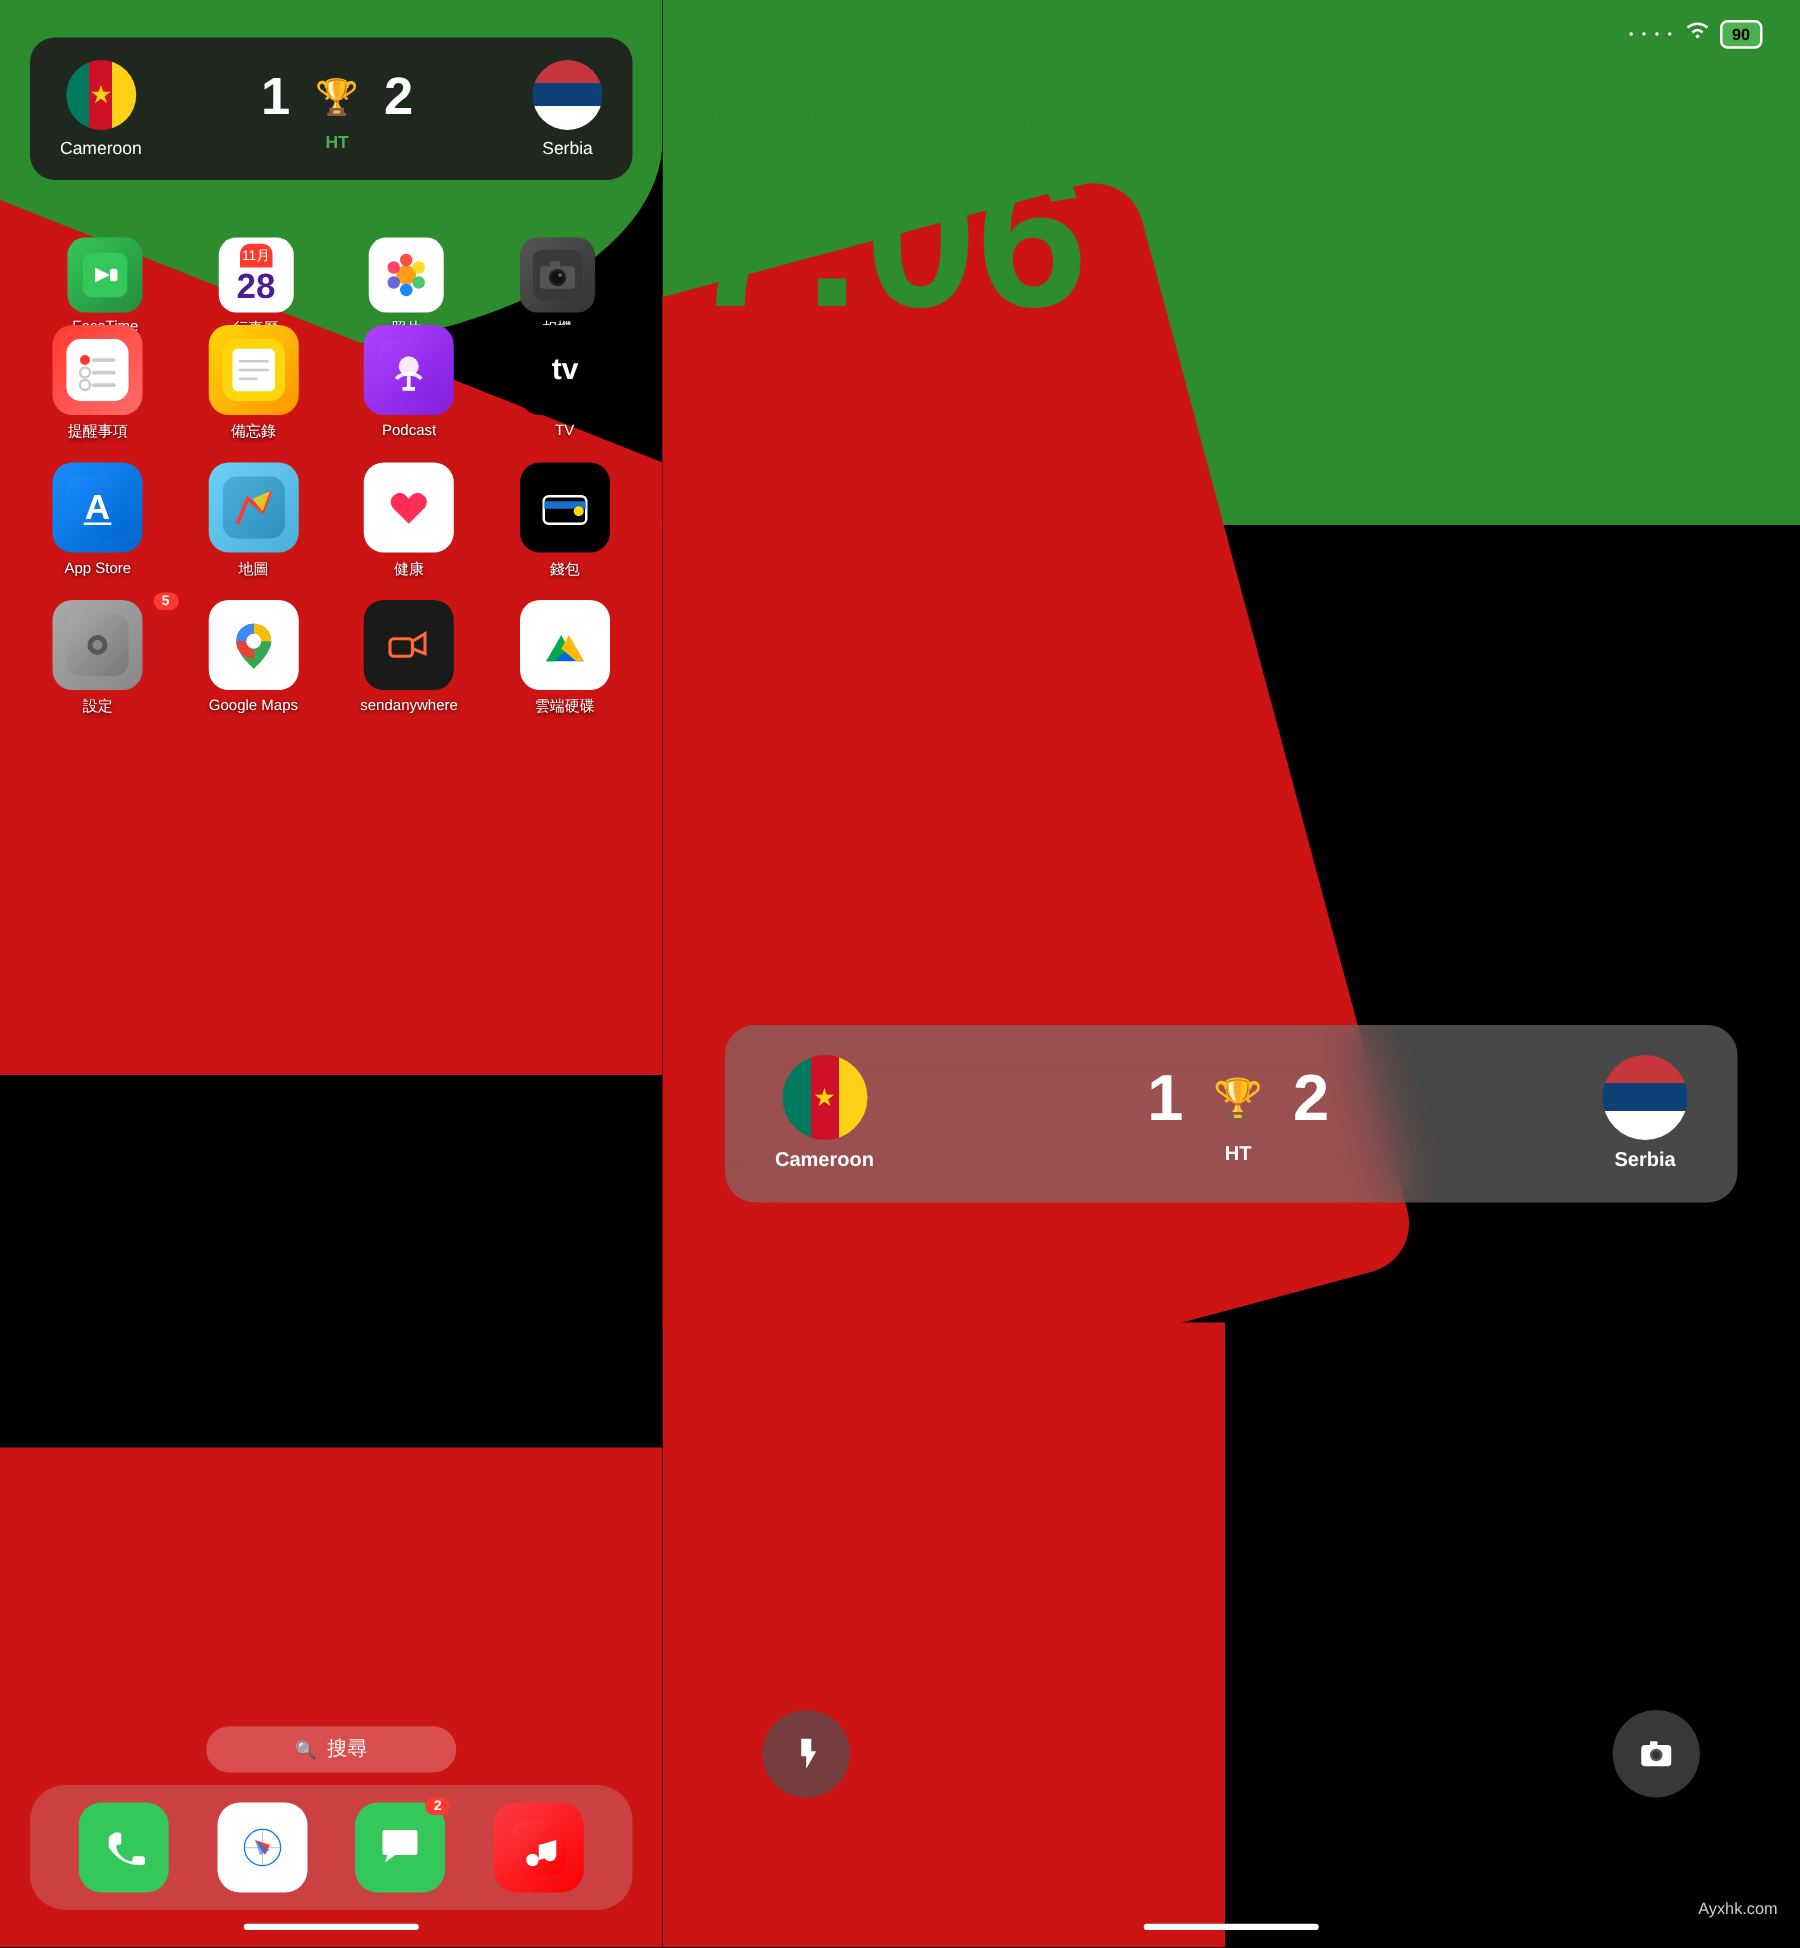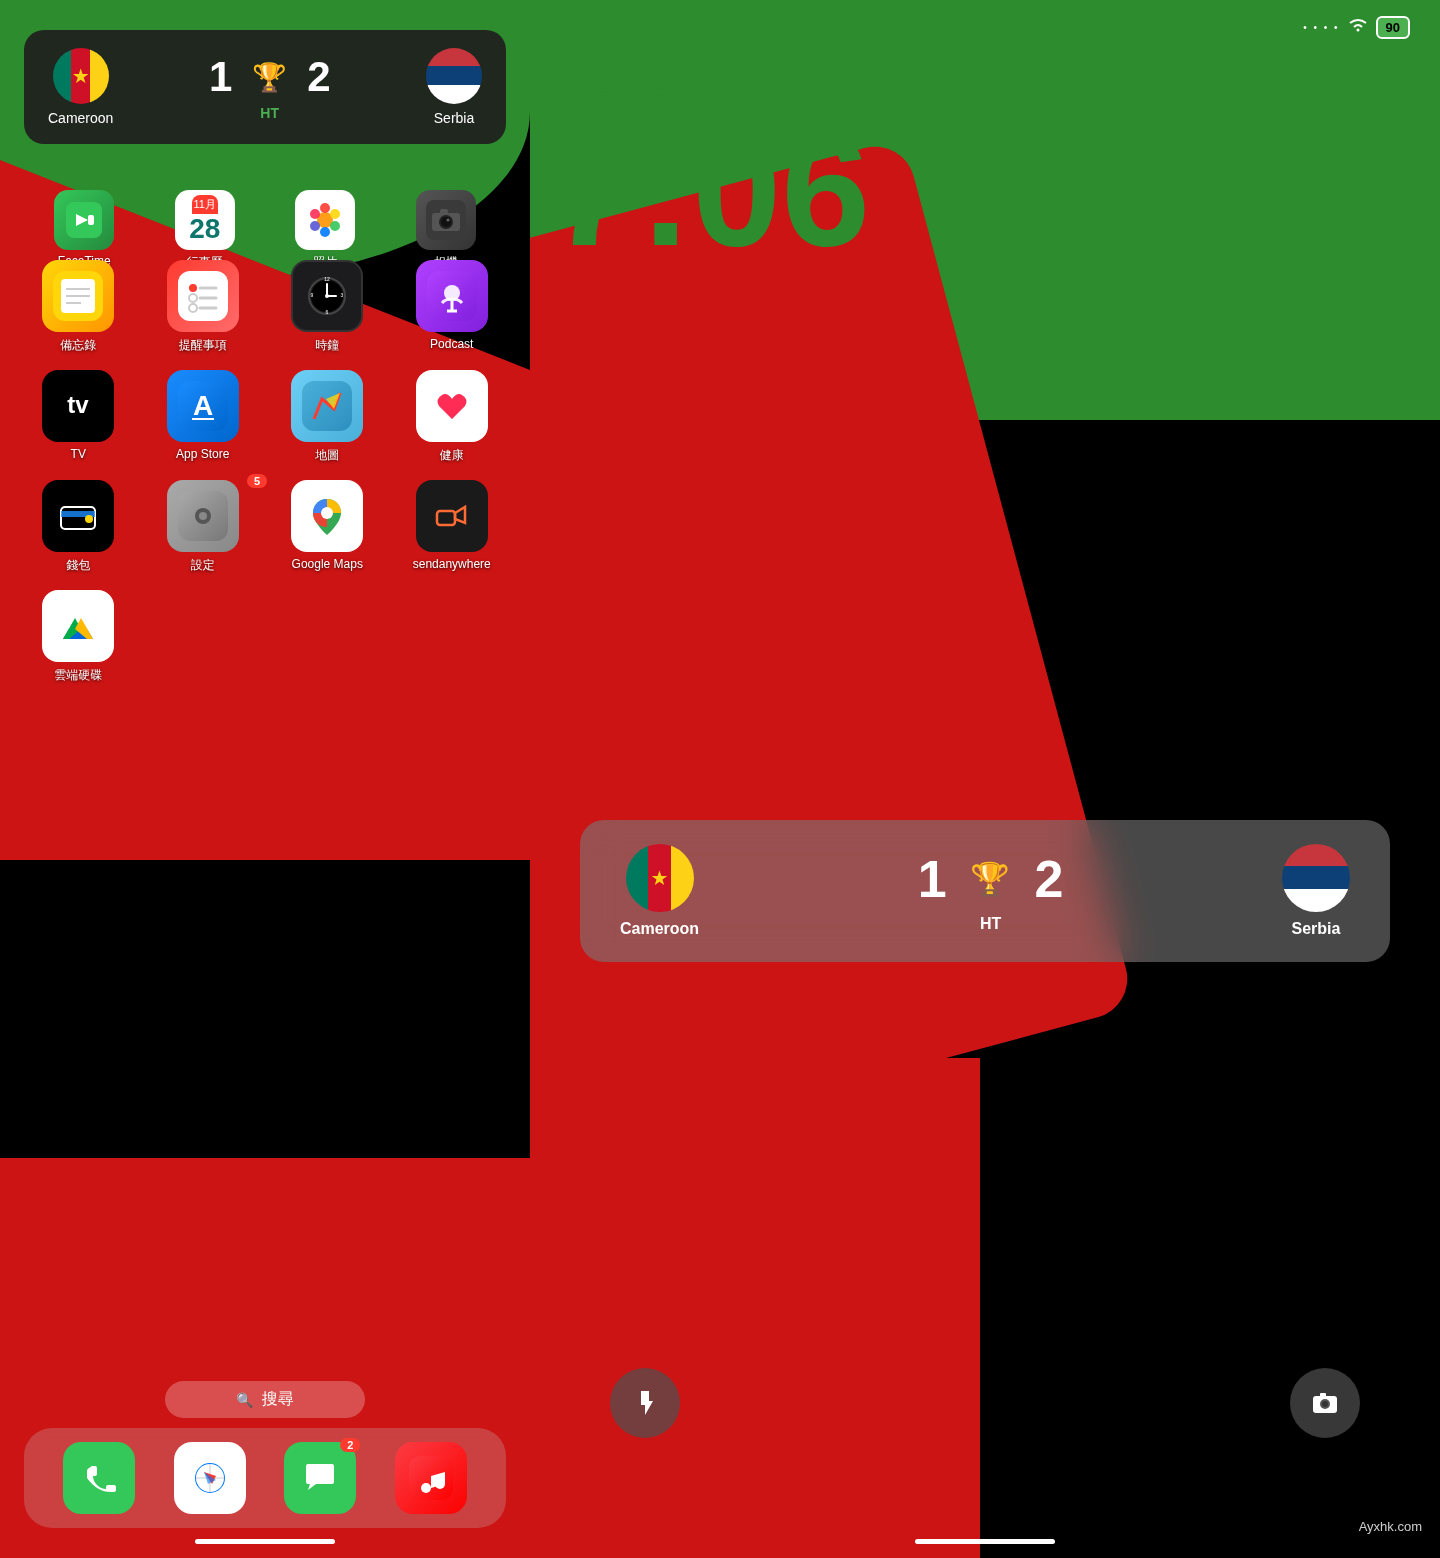--- a/index.html
+++ b/index.html
@@ -518,21 +518,21 @@
             <rect width="36" height="36" rx="8" fill="#34c759"></rect>
             <polygon points="10,12 22,18 10,24" fill="white"></polygon>
             <rect x="22" y="13" width="6" height="10" rx="2" fill="white"></rect>
           </svg>
       </div>
       <span class="dock-label">FaceTime</span>
     </div>
     <div class="top-dock-item">
       <div class="top-dock-icon calendar-icon" style="background:#fff; border-radius:14px; overflow:hidden; display:flex; flex-direction:column; align-items:center; padding:17px;">
         <div style="background:#ff3b30; color:#fff; width:100%; text-align:center; font-size:11px; padding:2px 0; border-radius:8px 8px 0 0;">11月</div>
-        <div style="color:#0f766e; font-size:28px; font-weight:700; line-height:1.1;">28</div>
+        <div style="color:#4c1d95; font-size:28px; font-weight:700; line-height:1.1;">28</div>
       </div>
       <span class="dock-label">行事曆</span>
     </div>
     <div class="top-dock-item">
       <div class="top-dock-icon photos-icon" style="background:#fff; border-radius:14px; display:flex; align-items:center; justify-content:center;">
         <svg width="44" height="44" viewBox="0 0 44 44">
           <circle cx="22" cy="22" r="8" fill="#ff9500" opacity="0.9"></circle>
           <circle cx="22" cy="10" r="5" fill="#ff3b30" opacity="0.9"></circle>
           <circle cx="32" cy="16" r="5" fill="#ffd60a" opacity="0.9"></circle>
           <circle cx="32" cy="28" r="5" fill="#34c759" opacity="0.9"></circle>
@@ -554,61 +554,44 @@
             <rect x="14" y="9" width="8" height="5" rx="2" fill="#555"></rect>
           </svg>
       </div>
       <span class="dock-label">相機</span>
     </div>
   </div>
 
   <div class="app-grid">
 
     <div class="app-item">
-      <div class="app-icon icon-notes" style="border-radius:16px;">
-        <svg width="50" height="50" viewBox="0 0 50 50">
-            <rect width="50" height="50" rx="12" fill="#ffd60a"></rect>
-            <rect x="8" y="8" width="34" height="34" rx="4" fill="white"></rect>
-            <line x1="13" y1="18" x2="37" y2="18" stroke="#ccc" stroke-width="2"></line>
-            <line x1="13" y1="25" x2="37" y2="25" stroke="#ccc" stroke-width="2"></line>
-            <line x1="13" y1="32" x2="28" y2="32" stroke="#ccc" stroke-width="2"></line>
-          </svg>
-      </div>
-      <span class="app-label">備忘錄</span>
-    </div>
-    <div class="app-item">
       <div class="app-icon icon-reminders" style="border-radius:16px;">
         <svg width="50" height="50" viewBox="0 0 50 50">
             <rect width="50" height="50" rx="12" fill="white"></rect>
             <circle cx="15" cy="17" r="4" fill="#ff3b30"></circle>
             <line x1="22" y1="17" x2="38" y2="17" stroke="#ccc" stroke-width="3" stroke-linecap="round"></line>
             <circle cx="15" cy="27" r="4" fill="none" stroke="#ccc" stroke-width="2"></circle>
             <line x1="22" y1="27" x2="38" y2="27" stroke="#ccc" stroke-width="3" stroke-linecap="round"></line>
             <circle cx="15" cy="37" r="4" fill="none" stroke="#ccc" stroke-width="2"></circle>
             <line x1="22" y1="37" x2="38" y2="37" stroke="#ccc" stroke-width="3" stroke-linecap="round"></line>
           </svg>
       </div>
       <span class="app-label">提醒事項</span>
     </div>
     <div class="app-item">
-      <div class="app-icon icon-clock" style="border-radius:16px; background:#1c1c1e;">
-        <svg width="50" height="50" viewBox="0 0 50 50">
-            <rect width="50" height="50" rx="12" fill="#1c1c1e"></rect>
-            <circle cx="25" cy="25" r="18" fill="none" stroke="#444" stroke-width="2"></circle>
-            <circle cx="25" cy="25" r="16" fill="black"></circle>
-            <line x1="25" y1="25" x2="25" y2="13" stroke="white" stroke-width="2" stroke-linecap="round"></line>
-            <line x1="25" y1="25" x2="34" y2="25" stroke="white" stroke-width="2" stroke-linecap="round"></line>
-            <circle cx="25" cy="25" r="2" fill="white"></circle>
-            <text x="25" y="10" fill="white" font-size="5" text-anchor="middle">12</text>
-            <text x="40" y="26" fill="white" font-size="5" text-anchor="middle">3</text>
-            <text x="25" y="43" fill="white" font-size="5" text-anchor="middle">6</text>
-            <text x="10" y="26" fill="white" font-size="5" text-anchor="middle">9</text>
-          </svg>
-      </div>
-      <span class="app-label">時鐘</span>
+      <div class="app-icon icon-notes" style="border-radius:16px;">
+        <svg width="50" height="50" viewBox="0 0 50 50">
+            <rect width="50" height="50" rx="12" fill="#ffd60a"></rect>
+            <rect x="8" y="8" width="34" height="34" rx="4" fill="white"></rect>
+            <line x1="13" y1="18" x2="37" y2="18" stroke="#ccc" stroke-width="2"></line>
+            <line x1="13" y1="25" x2="37" y2="25" stroke="#ccc" stroke-width="2"></line>
+            <line x1="13" y1="32" x2="28" y2="32" stroke="#ccc" stroke-width="2"></line>
+          </svg>
+      </div>
+      <span class="app-label">備忘錄</span>
     </div>
 
     <div class="app-item">
       <div class="app-icon icon-podcast" style="border-radius:16px; background:linear-gradient(135deg,#b040ff,#8020dd);">
         <svg width="50" height="50" viewBox="0 0 50 50">
             <rect width="50" height="50" rx="12" fill="url(#pg)"></rect>
             <defs>
               <linearGradient id="pg" x1="0" y1="0" x2="1" y2="1">
                 <stop offset="0%" stop-color="#b040ff"></stop>
                 <stop offset="100%" stop-color="#8020dd"></stop>

